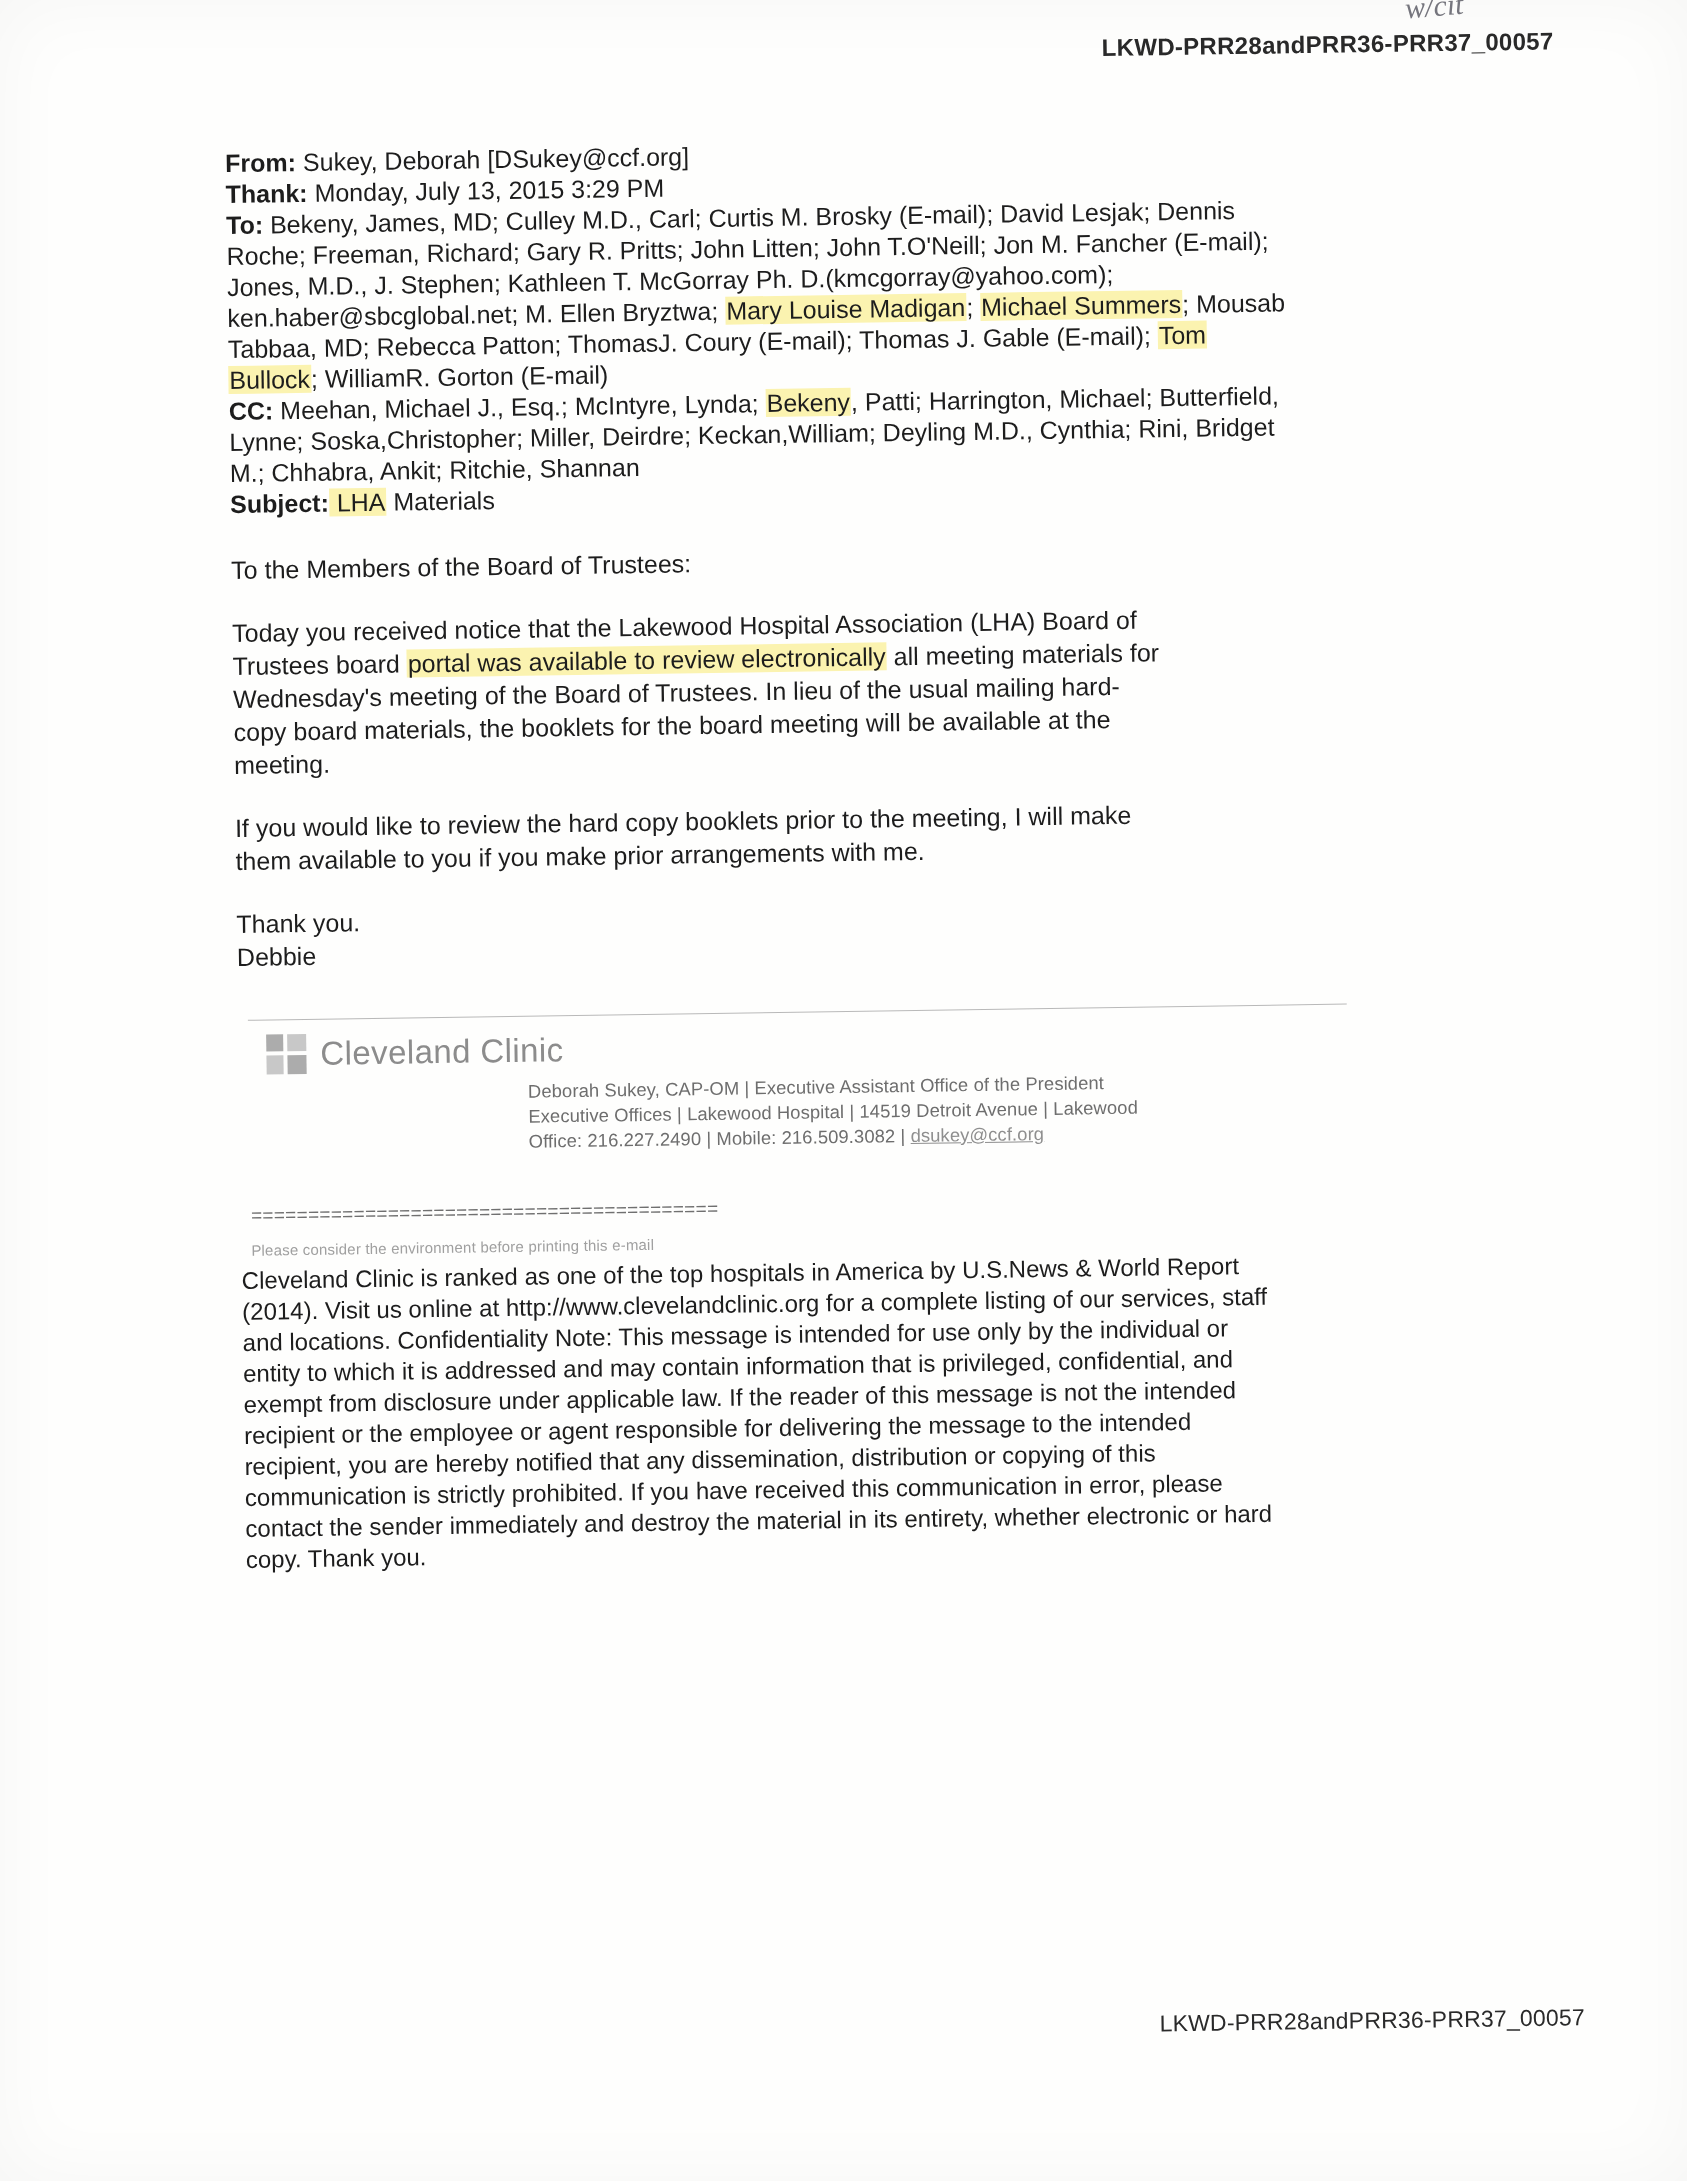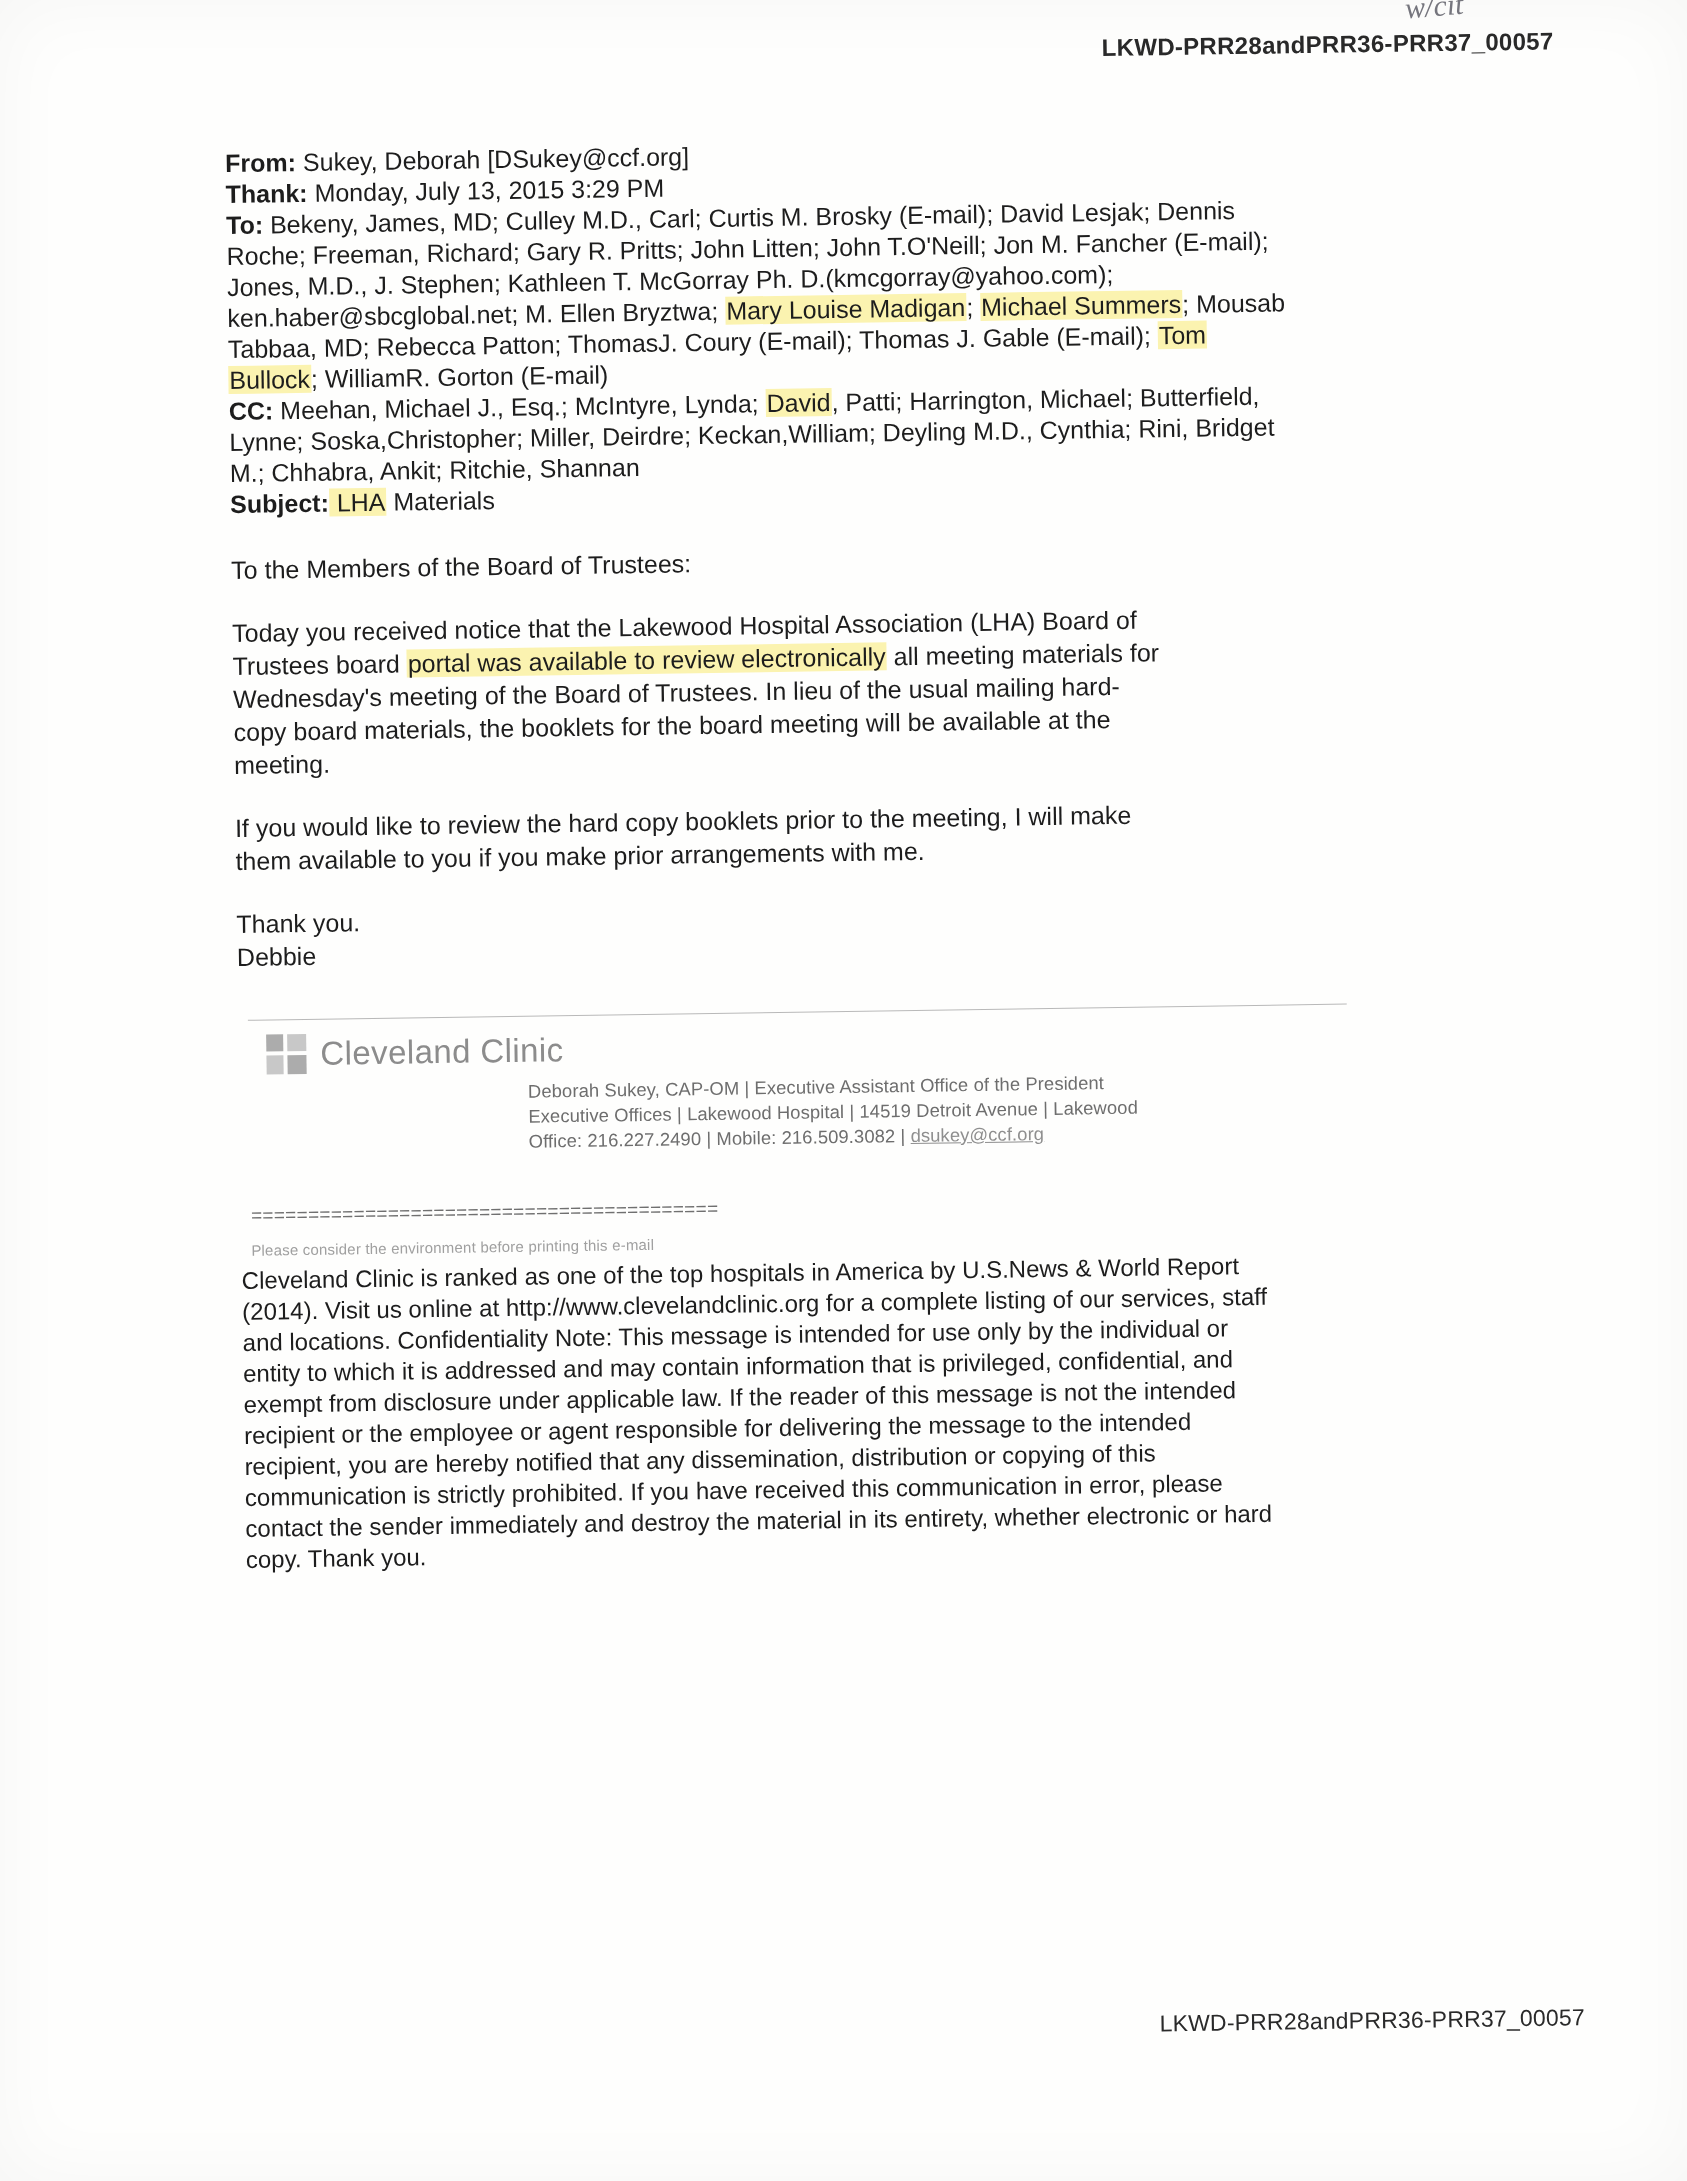--- a/index.html
+++ b/index.html
@@ -191,21 +191,21 @@
         </p>
         <p class="hdr-line">
           <span class="hdr-lbl">To:</span><span> Bekeny, James, MD; Culley M.D., Carl; Curtis M. Brosky (E-mail); David Lesjak; Dennis</span>
         </p>
         <p class="hdr-line"><span>Roche; Freeman, Richard; Gary R. Pritts; John Litten; John T.O'Neill; Jon M. Fancher (E-mail);</span></p>
         <p class="hdr-line"><span>Jones, M.D., J. Stephen; Kathleen T. McGorray Ph. D.(kmcgorray@yahoo.com);</span></p>
         <p class="hdr-line"><span>ken.haber@sbcglobal.net; M. Ellen Bryztwa; </span><span class="hl">Mary Louise Madigan</span><span>; </span><span class="hl">Michael Summers</span><span>; Mousab</span></p>
         <p class="hdr-line"><span>Tabbaa, MD; Rebecca Patton; ThomasJ. Coury (E-mail); Thomas J. Gable (E-mail); </span><span class="hl">Tom</span></p>
         <p class="hdr-line"><span class="hl">Bullock</span><span>; WilliamR. Gorton (E-mail)</span></p>
         <p class="hdr-line">
-          <span class="hdr-lbl">CC:</span><span> Meehan, Michael J., Esq.; McIntyre, Lynda; </span><span class="hl">David</span><span>, Patti; Harrington, Michael; Butterfield,</span>
+          <span class="hdr-lbl">CC:</span><span> Meehan, Michael J., Esq.; McIntyre, Lynda; </span><span class="hl">Bekeny</span><span>, Patti; Harrington, Michael; Butterfield,</span>
         </p>
         <p class="hdr-line"><span>Lynne; Soska,Christopher; Miller, Deirdre; Keckan,William; Deyling M.D., Cynthia; Rini, Bridget</span></p>
         <p class="hdr-line"><span>M.; Chhabra, Ankit; Ritchie, Shannan</span></p>
         <p class="hdr-line">
           <span class="hdr-lbl">Subject:</span><span class="hl"> LHA</span><span> Materials</span>
         </p>
       </div>
 
       <div class="sp-lg"></div>
 

